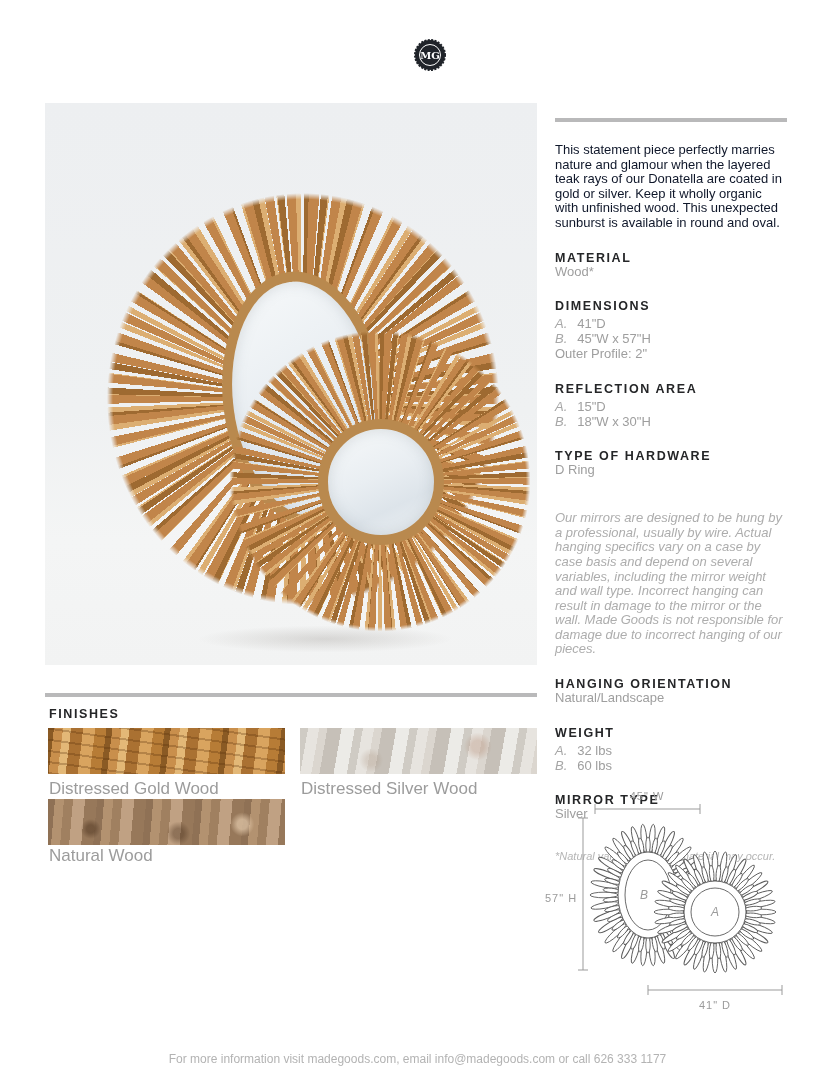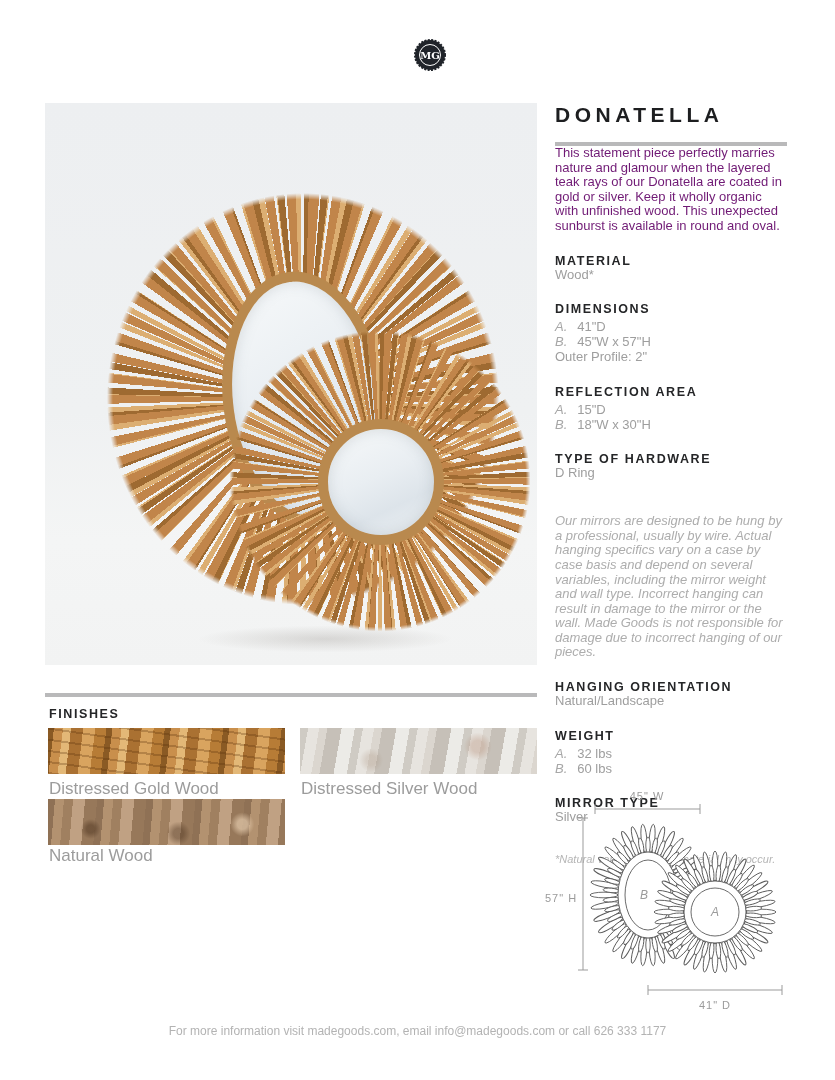--- a/index.html
+++ b/index.html
@@ -28,21 +28,21 @@
   .glass { position:absolute; border:10px solid #b9894e; border-radius:50%;
            background:linear-gradient(155deg,#f7f9fa 0%,#e9eef2 45%,#dde4ea 70%,#eef2f5 100%);
            box-shadow:inset 0 0 14px rgba(120,130,140,0.25); }
   .glass.oval  { left:178px; top:168px; width:162px; height:256px; transform:rotate(-7deg); }
   .glass.round { left:273px; top:316px; width:126px; height:126px; }
 
   
   .col { position:absolute; left:555px; top:103px; width:233px; }
   .product-title { font-size:21px; font-weight:bold; letter-spacing:4.5px; color:#1d1e20; }
   .title-rule { margin-top:15px; width:232px; height:4px; background:#b9b9ba; }
-  .descr { font-size:13px; line-height:14.6px; color:#701a75; }
+  .descr { margin-top:21px; font-size:13px; line-height:14.6px; color:#0f172a; }
   .spec-h { font-size:12.5px; font-weight:bold; letter-spacing:1.6px; color:#252628; }
   .spec-v { font-size:13px; line-height:14.8px; color:#9e9e9e; }
   .spec-v .pre { font-style:italic; margin-right:10px; color:#a7a7a7; }
   .m18 { margin-top:20px; } .m4 { margin-top:4px; }
   .disclaimer { margin-top:33px; font-size:13px; line-height:14.6px; color:#adadad; font-style:italic; }
   .footnote { margin-top:28px; font-size:11px; color:#b5b5b5; font-style:italic; }
 
   
   .fin-rule { position:absolute; left:45px; top:693px; width:492px; height:4px; background:#b9b9ba; }
   .fin-h { position:absolute; left:49px; top:707px; font-size:12.5px; font-weight:bold; letter-spacing:1.6px; color:#252628; }
@@ -68,21 +68,21 @@
   .lbl-natural{ left:49px;  top:846px; }
 
   
   .diagram { position:absolute; left:535px; top:782px; width:260px; height:235px; }
   .diagram .dim-line { stroke:#9b9b9b; stroke-width:1; }
   .diagram text { fill:#9b9b9b; font-size:11px; letter-spacing:1px; font-family:"Liberation Sans",sans-serif; }
   .diagram .ab { font-style:italic; font-size:12px; fill:#9b9b9b; letter-spacing:0; }
   .diagram ellipse, .diagram circle { fill:#ffffff; stroke:#5a5a5a; stroke-width:0.9; }
 
   
-  .footer { position:absolute; left:0; top:1024px; width:100%; text-align:center; font-size:12px; color:#b3b3b3; }
+  .footer { position:absolute; left:0; top:1052px; width:100%; text-align:center; font-size:12px; color:#b3b3b3; }
 </style>
 </head>
 <body>
 
 <div class="page">
 
   <div class="header">
     <svg width="34" height="34" viewBox="0 0 34 34">
       <circle cx="17" cy="17" r="15" fill="#20242a"></circle>
       <circle cx="17" cy="17" r="15" fill="none" stroke="#20242a" stroke-width="2" stroke-dasharray="2 1.4"></circle>
@@ -93,21 +93,20 @@
 
   <div class="photo">
     <div class="floor-shadow"></div>
     <div class="burst oval"></div>
     <div class="glass oval"></div>
     <div class="burst round"></div>
     <div class="glass round"></div>
   </div>
 
   <div class="col">
-    <div class="product-title">DONATELLA</div>
     <div class="title-rule"></div>
     <div class="descr">This statement piece perfectly marries nature and glamour when the layered teak rays of our Donatella are coated in gold or silver. Keep it wholly organic with unfinished wood. This unexpected sunburst is available in round and oval.</div>
 
     <div class="spec-h m18">MATERIAL</div>
     <div class="spec-v">Wood*</div>
 
     <div class="spec-h m18">DIMENSIONS</div>
     <div class="spec-v m4"><span class="pre">A.</span><span>41"D</span></div>
     <div class="spec-v"><span class="pre">B.</span><span>45"W x 57"H</span></div>
     <div class="spec-v">Outer Profile: 2"</div>

